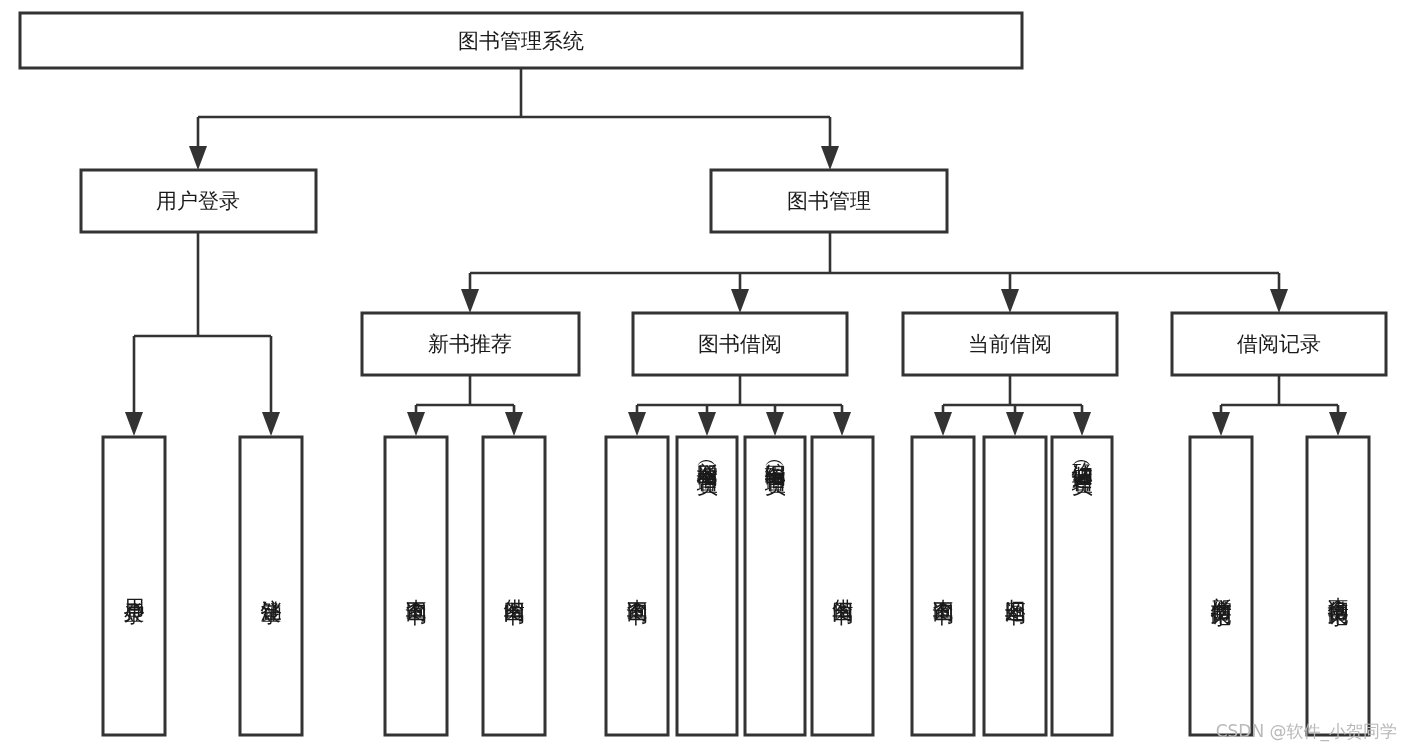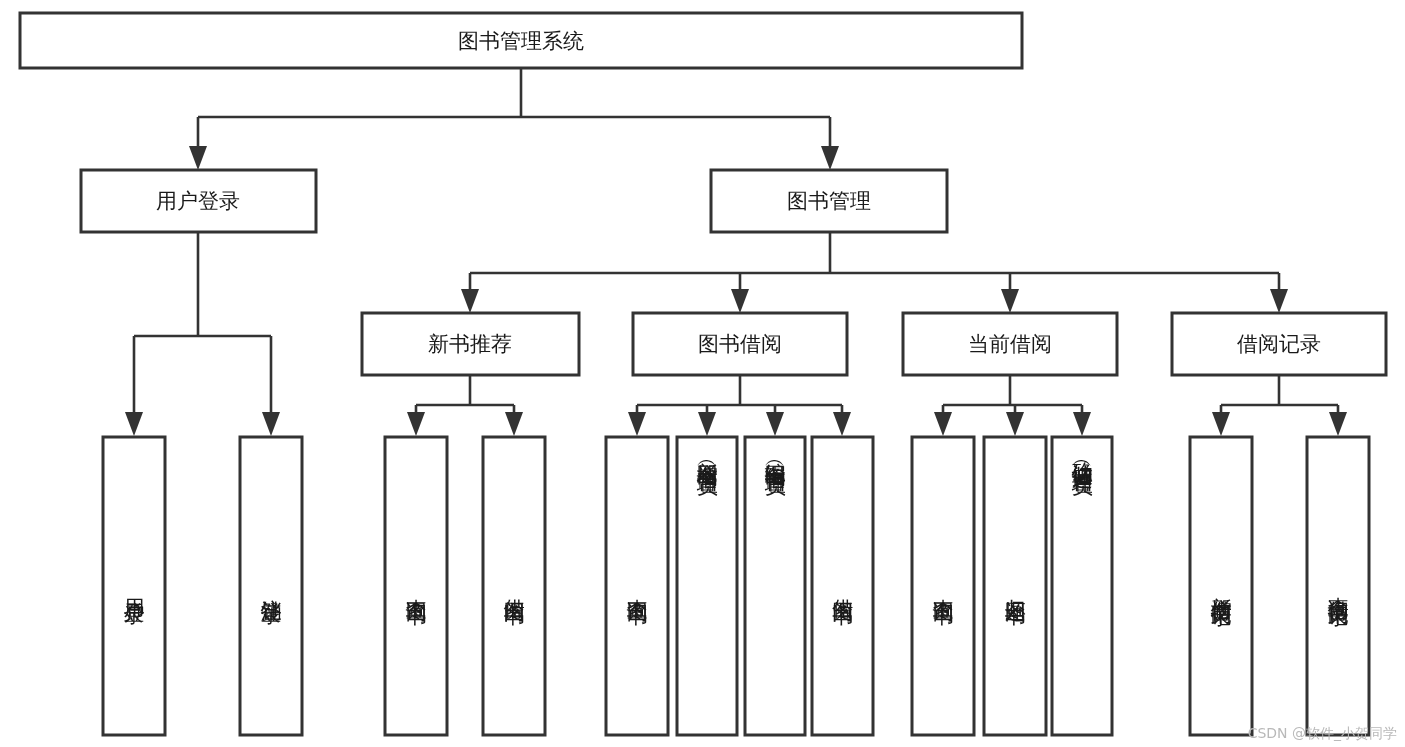--- a/index.html
+++ b/index.html
@@ -64,21 +64,21 @@
     color: #1a1a1a;
     letter-spacing: 2px;
     white-space: nowrap;
     text-align: center;
   }
   .watermark {
     position: absolute;
     right: 8px;
     bottom: 4px;
     font-family: "DejaVu Sans", "Liberation Sans", sans-serif;
-    font-size: 14px;
+    font-size: 17px;
     color: #b9b9b9;
     white-space: nowrap;
   }
 </style>
 </head>
 <body>
 
 <div id="diagram-root">
 
   <svg class="flow" viewBox="0 0 1405 747">

